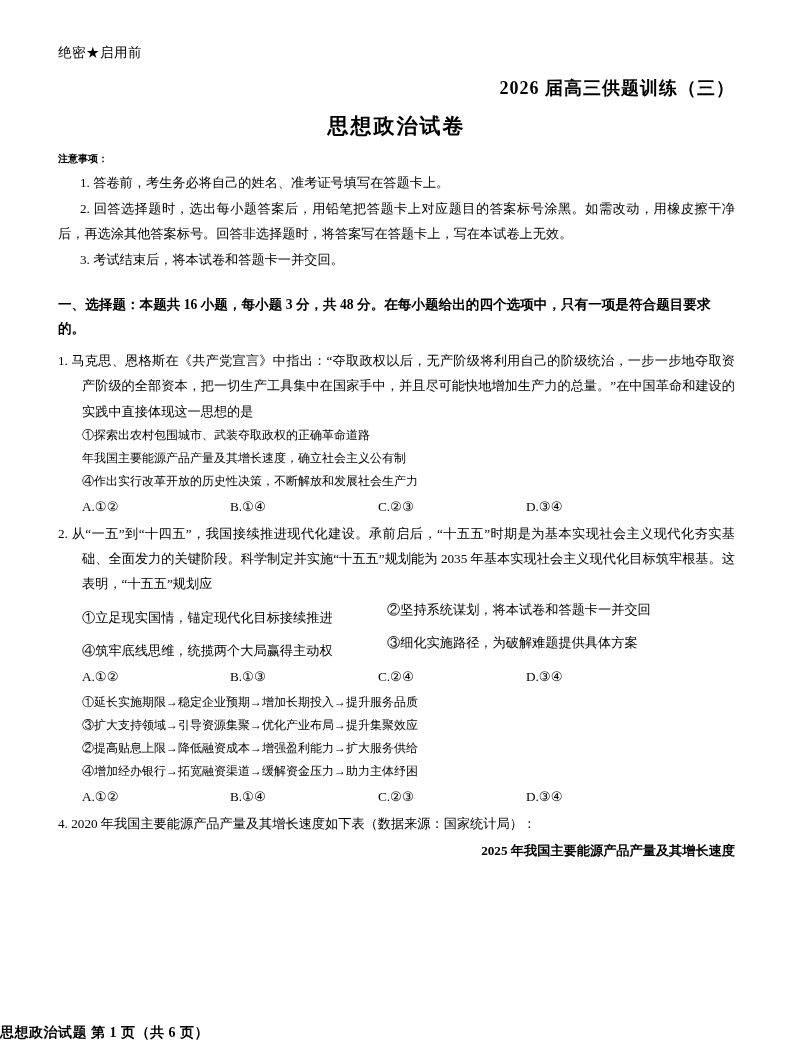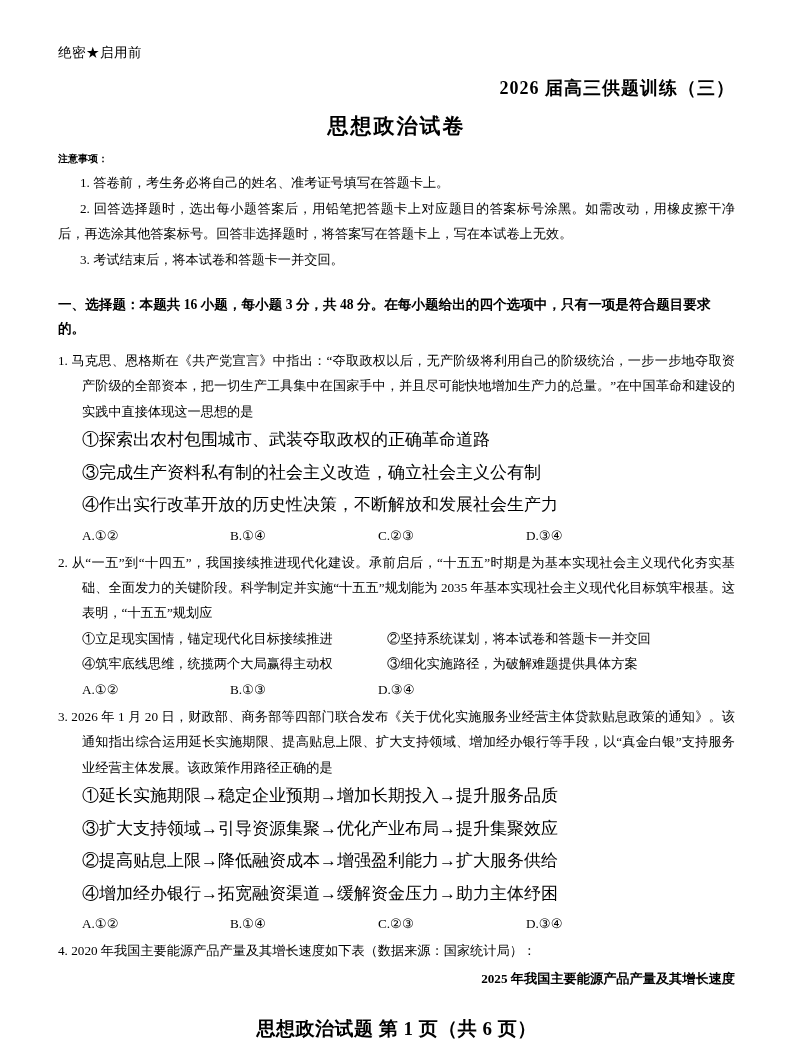--- a/index.html
+++ b/index.html
@@ -65,53 +65,52 @@
     font-size: 13.2px;
     line-height: 1.92;
     margin: 0 0 0 0;
     text-align: justify;
   }
   .q-body {
     padding-left: 24px;
     text-indent: -24px;
   }
   .opt-line {
-    font-size: 17px;
+    font-size: 12px;
     line-height: 1.92;
     padding-left: 24px;
   }
   .opt-2col {
     display: flex;
     font-size: 13.2px;
     line-height: 1.92;
     padding-left: 24px;
   }
-  .opt-2col > span:first-child { width: 305px; flex: 0 0 305px; }
+  .opt-2col > span:first-child { width: 305px; flex: 0 0 305px; margin-top: 8px; }
   .choice-row {
     display: flex;
     font-size: 13.2px;
     line-height: 2.1;
     padding-left: 24px;
   }
   .choice-row > span {
     flex: 0 0 148px;
   }
   .table-caption {
     text-align: right;
     font-size: 13.2px;
     font-weight: bold;
     margin-top: 6px;
   }
   .footer {
     position: absolute;
     left: 0;
     right: 0;
     bottom: 16px;
-    text-align: center;
-    font-size: 19px;
+    font-size: 14px;
     font-weight: bold;
     letter-spacing: 0.5px;
   }
 </style>
 </head>
 <body>
 
 <div class="page">
 
   <div class="secret-line">绝密★启用前</div>
@@ -125,21 +124,21 @@
   <p class="notice-item">3. 考试结束后，将本试卷和答题卡一并交回。</p>
 
   <div class="section-head">一、选择题：本题共 16 小题，每小题 3 分，共 48 分。在每小题给出的四个选项中，只有一项是符合题目要求的。</div>
 
   <div>
     <div class="q q-body">
       <span>1.</span>
       <span>马克思、恩格斯在《共产党宣言》中指出：“夺取政权以后，无产阶级将利用自己的阶级统治，一步一步地夺取资产阶级的全部资本，把一切生产工具集中在国家手中，并且尽可能快地增加生产力的总量。”在中国革命和建设的实践中直接体现这一思想的是</span>
     </div>
     <div class="opt-line">①探索出农村包围城市、武装夺取政权的正确革命道路</div>
-    <div class="opt-line">③完成生产资料私有制的社会主义改造，确立社会主义公有制</div>
+    <div class="opt-line">年我国主要能源产品产量及其增长速度，确立社会主义公有制</div>
     <div class="opt-line">④作出实行改革开放的历史性决策，不断解放和发展社会生产力</div>
     <div class="choice-row">
       <span>A.①②</span>
       <span>B.①④</span>
       <span>C.②③</span>
       <span>D.③④</span>
     </div>
   </div>
 
   <div>
@@ -151,29 +150,26 @@
       <span>①立足现实国情，锚定现代化目标接续推进</span>
       <span>②坚持系统谋划，将本试卷和答题卡一并交回</span>
     </div>
     <div class="opt-2col">
       <span>④筑牢底线思维，统揽两个大局赢得主动权</span>
       <span>③细化实施路径，为破解难题提供具体方案</span>
     </div>
     <div class="choice-row">
       <span>A.①②</span>
       <span>B.①③</span>
+      <span>C.②④</span>
       <span>D.③④</span>
     </div>
   </div>
 
   <div>
-    <div class="q q-body">
-      <span>3.</span>
-      <span>2026 年 1 月 20 日，财政部、商务部等四部门联合发布《关于优化实施服务业经营主体贷款贴息政策的通知》。该通知指出综合运用延长实施期限、提高贴息上限、扩大支持领域、增加经办银行等手段，以“真金白银”支持服务业经营主体发展。该政策作用路径正确的是</span>
-    </div>
     <div class="opt-line">①延长实施期限→稳定企业预期→增加长期投入→提升服务品质</div>
     <div class="opt-line">③扩大支持领域→引导资源集聚→优化产业布局→提升集聚效应</div>
     <div class="opt-line">②提高贴息上限→降低融资成本→增强盈利能力→扩大服务供给</div>
     <div class="opt-line">④增加经办银行→拓宽融资渠道→缓解资金压力→助力主体纾困</div>
     <div class="choice-row">
       <span>A.①②</span>
       <span>B.①④</span>
       <span>C.②③</span>
       <span>D.③④</span>
     </div>

